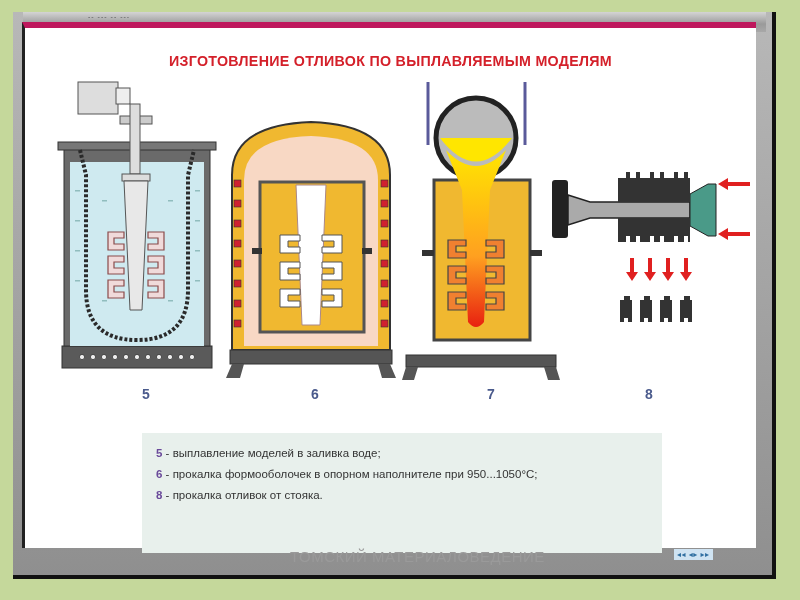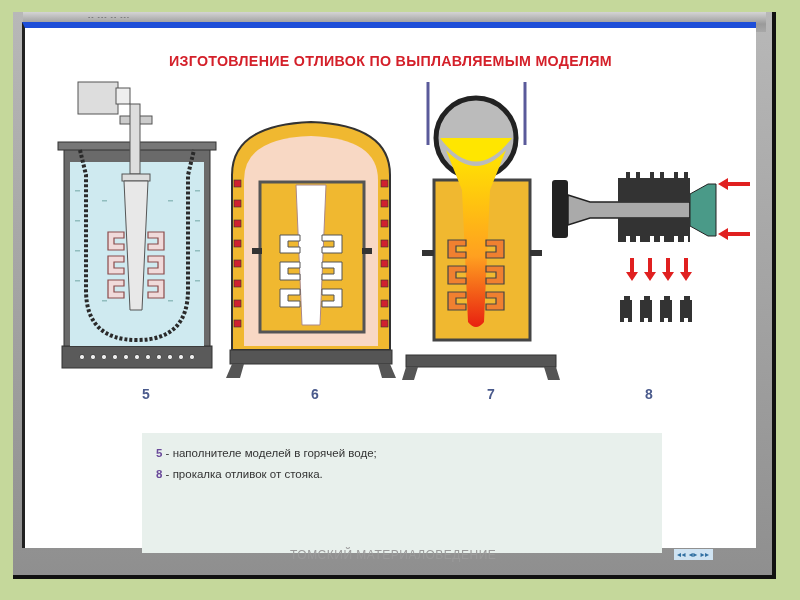--- a/index.html
+++ b/index.html
@@ -1,27 +1,27 @@
 <!DOCTYPE html>
 <html><head>
 <meta charset="utf-8">
 <style>
   html, body { margin:0; padding:0; }
   body { width:800px; height:600px; background:#c5d89b; position:relative; overflow:hidden; font-family:"Liberation Sans", sans-serif; }
   .frame { position:absolute; left:13px; top:12px; width:763px; height:567px; background:linear-gradient(#b8b8b8,#8f8f8f); border-right:4px solid #111; border-bottom:4px solid #111; box-sizing:border-box; }
   .frame-top { position:absolute; left:10px; top:0; right:6px; height:20px; background:linear-gradient(#d4d4d4,#9a9a9a 60%,#a8a8a8); }
   .frame-top-text { position:absolute; left:65px; top:1px; font-size:7px; color:#555; letter-spacing:1px; }
-  .inner { position:absolute; left:22px; top:22px; width:734px; height:526px; background:#fff; border-top:6px solid #1d4ed8; border-left:3px solid #222; box-sizing:border-box; }
+  .inner { position:absolute; left:22px; top:22px; width:734px; height:526px; background:#fff; border-top:6px solid #be185d; border-left:3px solid #222; box-sizing:border-box; }
   .title { position:absolute; left:0; right:0; top:24px; text-align:center; color:#d4202a; font-weight:bold; font-size:15px; letter-spacing:0.3px; transform:scaleX(0.95); }
   .step-num { position:absolute; top:358px; font-size:14px; font-weight:bold; color:#4a5a8c; }
   .legend { position:absolute; left:117px; top:405px; width:520px; height:120px; background:#e8f0ec; box-sizing:border-box; padding:10px 14px; }
   .legend-row { font-size:11.5px; color:#333; line-height:21px; white-space:nowrap; }
   .legend-row .n { color:#6a4a9a; font-weight:bold; }
   .bottom-bar { position:absolute; left:22px; top:548px; width:734px; height:15px; }
-  .footer-text { position:absolute; left:268px; top:0px; font-size:12px; color:#9a9a9a; letter-spacing:0.5px; }
+  .footer-text { position:absolute; left:268px; top:0px; font-size:15px; color:#9a9a9a; letter-spacing:0.5px; }
   .nav-badge { position:absolute; left:652px; top:1px; background:#cfe3f2; color:#2f6ea0; font-size:8px; padding:1px 3px; letter-spacing:0.5px; }
   svg.diag { position:absolute; left:0; top:0; }
 </style>
 </head>
 <body>
 
 <div class="frame">
   <div class="frame-top">
     <span class="frame-top-text">-- --- -- ---</span>
   </div>
@@ -180,21 +180,22 @@
       </g>
     </g>
   </svg>
 
   <div class="step-num" style="left:117px;">5</div>
   <div class="step-num" style="left:286px;">6</div>
   <div class="step-num" style="left:462px;">7</div>
   <div class="step-num" style="left:620px;">8</div>
 
   <div class="legend">
-    <div class="legend-row"><span class="n">5</span><span> - наполнителе моделей в горячей воде;</span></div>
+    <div class="legend-row"><span class="n">5</span><span> - выплавление моделей в заливка воде;</span></div>
+    <div class="legend-row"><span class="n">6</span><span> - прокалка формооболочек в опорном наполнителе при 950...1050°С;</span></div>
     <div class="legend-row"><span class="n">8</span><span> - прокалка отливок от стояка.</span></div>
   </div>
 </div>
 
 <div class="bottom-bar">
   <span class="footer-text">ТОМСКИЙ МАТЕРИАЛОВЕДЕНИЕ</span>
   <span class="nav-badge">◂◂ ◂▸ ▸▸</span>
 </div>
 
 </body></html>

